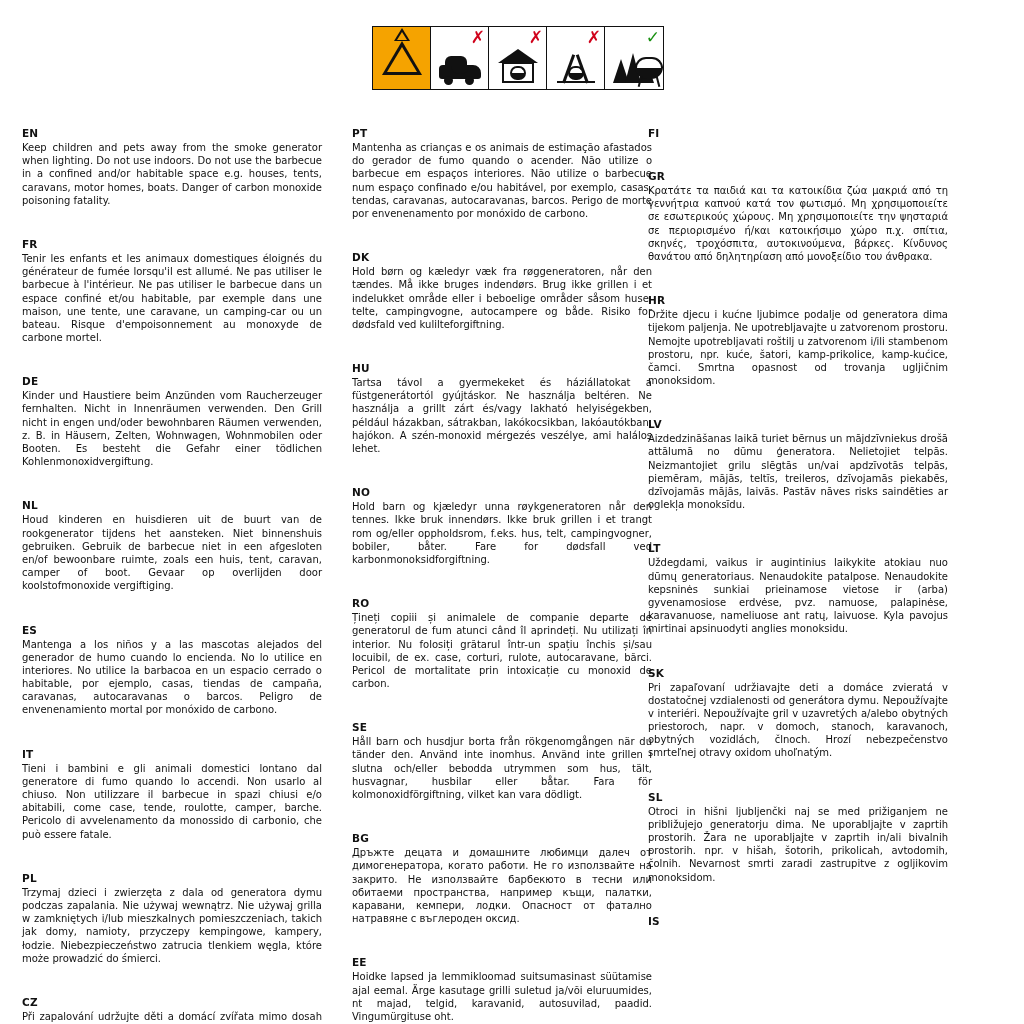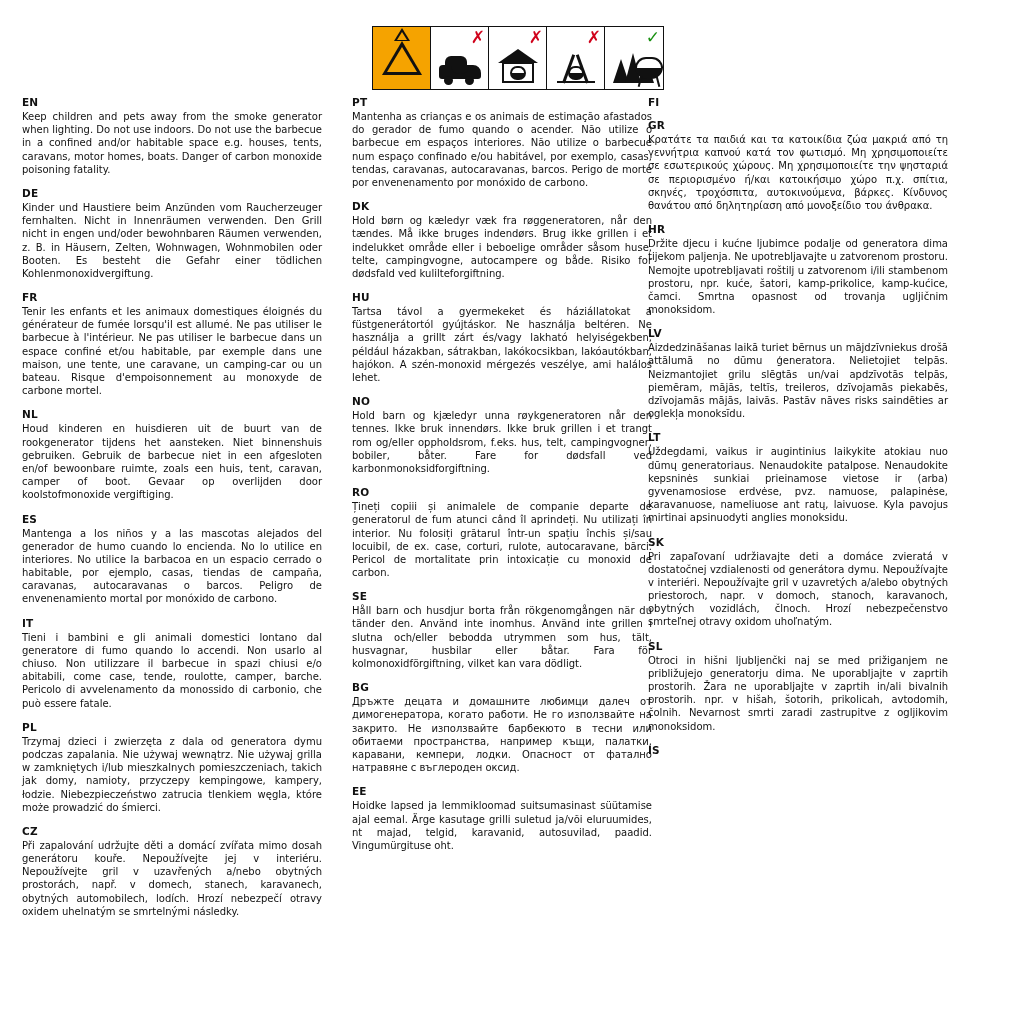--- a/index.html
+++ b/index.html
@@ -221,20 +221,21 @@
   .col2 { left: 352px; }
   .col3 { left: 648px; }
 
   .block { margin-bottom: 11px; }
   .lang {
     font-size: 10.5px;
     font-weight: bold;
     letter-spacing: 0.2px;
     margin-bottom: 2px;
     color: #111;
+    margin-top: 31px;
   }
   .body {
     font-size: 10px;
     line-height: 1.32;
     text-align: justify;
     color: #111;
     hyphens: auto;
   }
 </style>
 </head>
@@ -299,28 +300,28 @@
     </div>
 
   </div>
 
   <div class="col col1">
     <div class="block">
       <div class="lang">EN</div>
       <div class="body">Keep children and pets away from the smoke generator when lighting. Do not use indoors. Do not use the barbecue in a confined and/or habitable space e.g. houses, tents, caravans, motor homes, boats. Danger of carbon monoxide poisoning fatality.</div>
     </div>
     <div class="block">
+      <div class="lang">FR</div>
+      <div class="body">Tenir les enfants et les animaux domestiques éloignés du générateur de fumée lorsqu'il est allumé. Ne pas utiliser le barbecue à l'intérieur. Ne pas utiliser le barbecue dans un espace confiné et/ou habitable, par exemple dans une maison, une tente, une caravane, un camping-car ou un bateau. Risque d'empoisonnement au monoxyde de carbone mortel.</div>
+    </div>
+    <div class="block">
       <div class="lang">DE</div>
       <div class="body">Kinder und Haustiere beim Anzünden vom Raucherzeuger fernhalten. Nicht in Innenräumen verwenden. Den Grill nicht in engen und/oder bewohnbaren Räumen verwenden, z. B. in Häusern, Zelten, Wohnwagen, Wohnmobilen oder Booten. Es besteht die Gefahr einer tödlichen Kohlenmonoxidvergiftung.</div>
     </div>
     <div class="block">
-      <div class="lang">FR</div>
-      <div class="body">Tenir les enfants et les animaux domestiques éloignés du générateur de fumée lorsqu'il est allumé. Ne pas utiliser le barbecue à l'intérieur. Ne pas utiliser le barbecue dans un espace confiné et/ou habitable, par exemple dans une maison, une tente, une caravane, un camping-car ou un bateau. Risque d'empoisonnement au monoxyde de carbone mortel.</div>
-    </div>
-    <div class="block">
       <div class="lang">NL</div>
       <div class="body">Houd kinderen en huisdieren uit de buurt van de rookgenerator tijdens het aansteken. Niet binnenshuis gebruiken. Gebruik de barbecue niet in een afgesloten en/of bewoonbare ruimte, zoals een huis, tent, caravan, camper of boot. Gevaar op overlijden door koolstofmonoxide vergiftiging.</div>
     </div>
     <div class="block">
       <div class="lang">ES</div>
       <div class="body">Mantenga a los niños y a las mascotas alejados del generador de humo cuando lo encienda. No lo utilice en interiores. No utilice la barbacoa en un espacio cerrado o habitable, por ejemplo, casas, tiendas de campaña, caravanas, autocaravanas o barcos. Peligro de envenenamiento mortal por monóxido de carbono.</div>
     </div>
     <div class="block">
       <div class="lang">IT</div>
       <div class="body">Tieni i bambini e gli animali domestici lontano dal generatore di fumo quando lo accendi. Non usarlo al chiuso. Non utilizzare il barbecue in spazi chiusi e/o abitabili, come case, tende, roulotte, camper, barche. Pericolo di avvelenamento da monossido di carbonio, che può essere fatale.</div>

